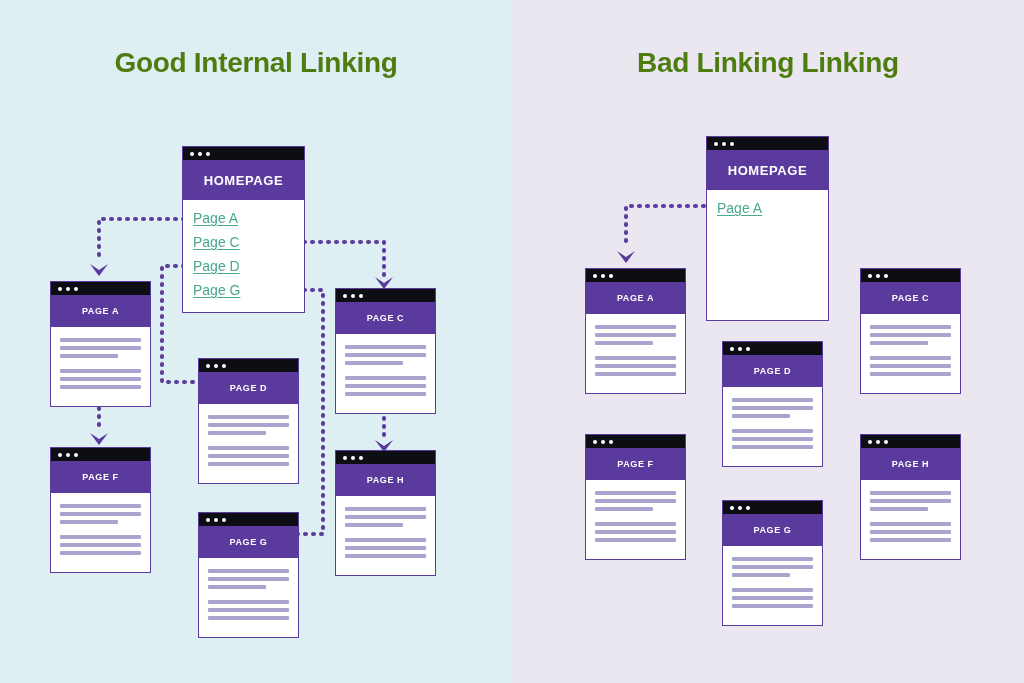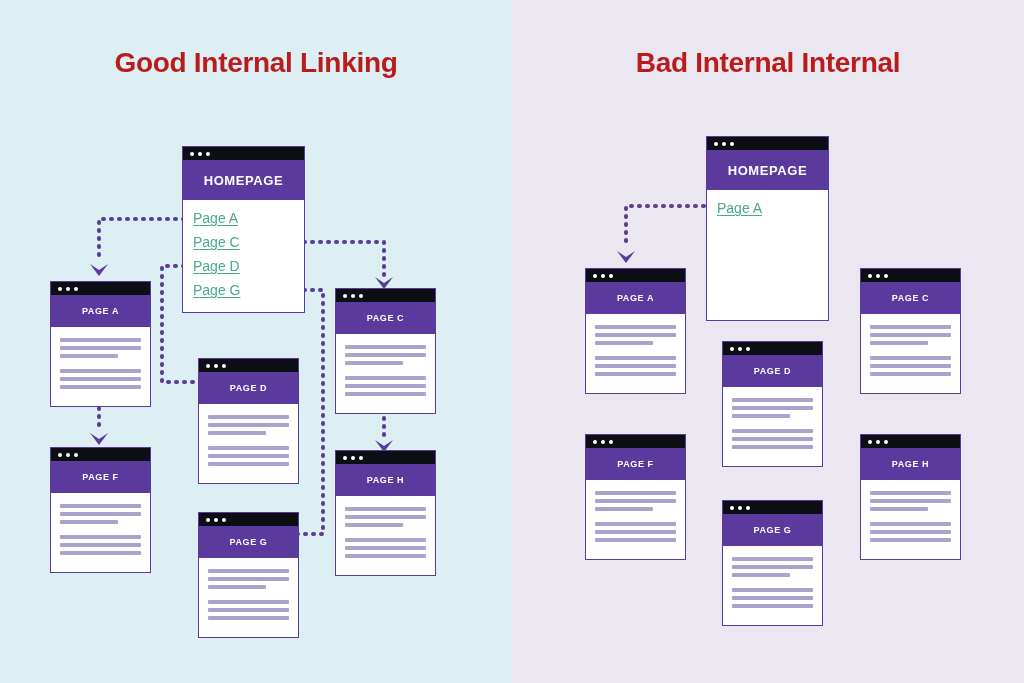--- a/index.html
+++ b/index.html
@@ -16,21 +16,21 @@
   #panel-good { left:0;   width:512px; background:#ddeff3; }
   #panel-bad  { left:512px; width:512px; background:#eae7f1; }
 
   .panel-title {
     position:absolute;
     top:47px;
     width:100%;
     text-align:center;
     font-size:28px;
     font-weight:bold;
-    color:#b91c1c;
+    color:#4d7c0f;
     letter-spacing:-0.3px;
   }
 
   
   .card {
     position:absolute;
     background:#ffffff;
     border:1.5px solid #5b3a9e;
     z-index:5;
   }
@@ -243,21 +243,21 @@
       <div class="line"></div>
       <div class="line short"></div>
       <div class="gap"></div>
       <div class="line"></div>
       <div class="line"></div>
       <div class="line"></div>
     </div>
   </div>
 
   <div class="panel" id="panel-bad">
-    <div class="panel-title">Bad Internal Internal</div>
+    <div class="panel-title">Bad Linking Linking</div>
   </div>
 
   <div class="conn" style="left:512px;top:0;width:512px;height:683px;">
     <svg width="512" height="683" viewBox="0 0 512 683">
       <g stroke="#5b3a9e" stroke-width="4" fill="none" stroke-dasharray="1 7" stroke-linecap="round">
         <path d="M208 206 L114 206 L114 248"></path>
       </g>
       <g fill="#5b3a9e">
         <path d="M105 251 L114 263 L123 251 L114 257 Z"></path>
       </g>

